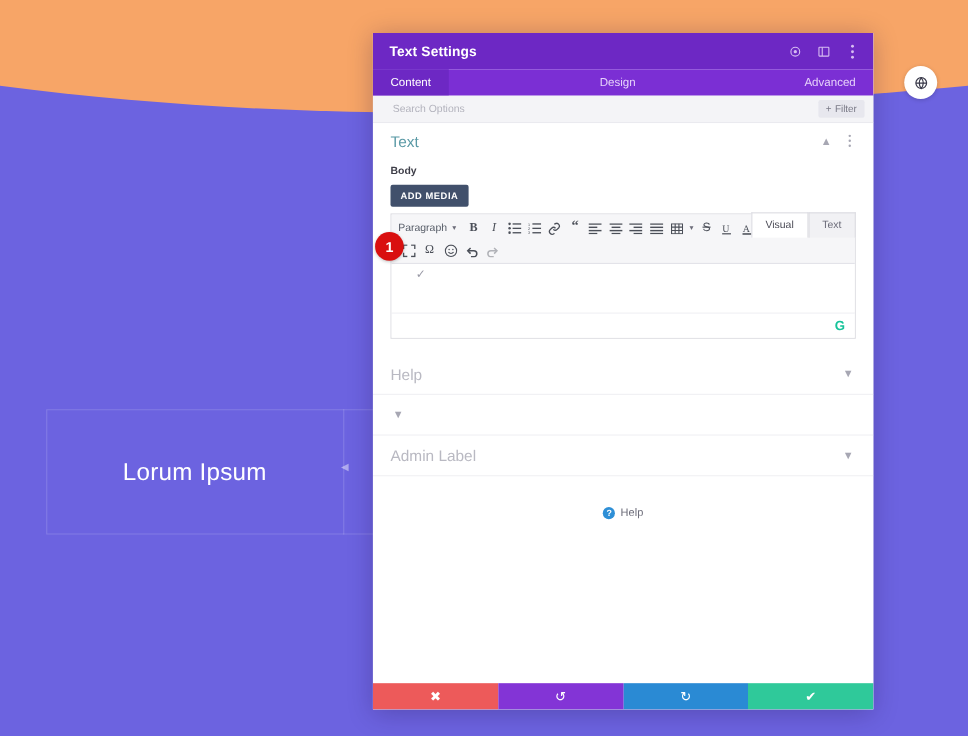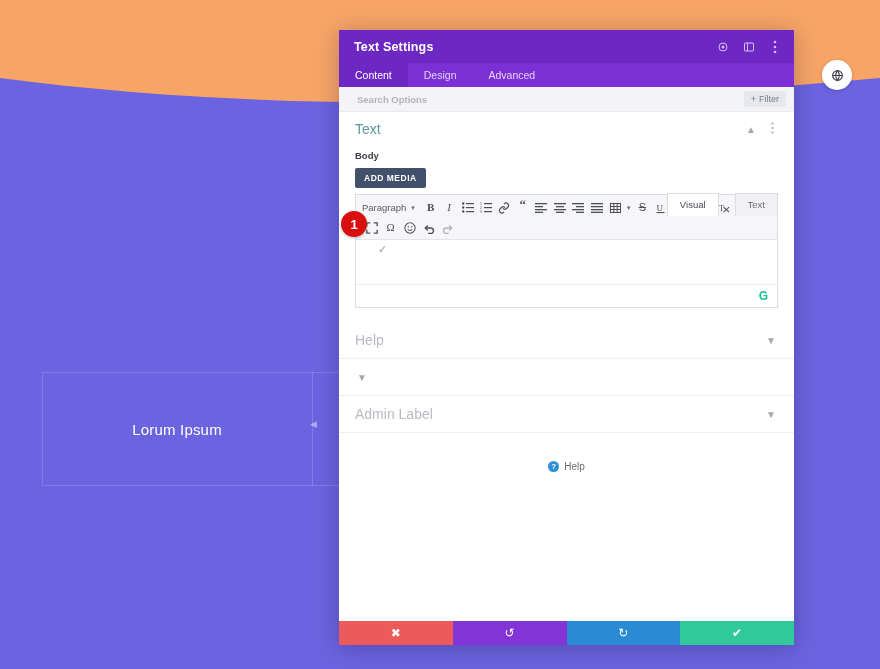--- a/index.html
+++ b/index.html
@@ -20,21 +20,21 @@
     border-right:none;
     box-sizing:border-box;
   }
   .hero-col-divider{
     position:absolute;left:312px;top:372px;width:1px;height:114px;
     background:rgba(255,255,255,.16);
   }
   .hero-text{
     position:absolute;left:42px;top:372px;width:270px;height:114px;
     display:flex;align-items:center;justify-content:center;
-    color:#ffffff;font-size:15px;letter-spacing:.2px;
+    color:#ffffff;font-size:22px;letter-spacing:.2px;
   }
   .hero-caret{
     position:absolute;left:310px;top:419px;color:rgba(255,255,255,.45);font-size:9px;
   }
 
   
   .round-fab{
     position:absolute;left:822px;top:60px;width:30px;height:30px;border-radius:50%;
     background:#ffffff;box-shadow:0 1px 4px rgba(0,0,0,.18);
     display:flex;align-items:center;justify-content:center;
@@ -56,35 +56,35 @@
   .modal-title{
     color:#ffffff;font-size:12.5px;font-weight:bold;letter-spacing:.15px;flex:1;
   }
   .tb-icons{display:flex;align-items:center;gap:12px;}
   .tb-icon{
     width:14px;height:14px;display:flex;align-items:center;justify-content:center;
     color:#d7bdf2;cursor:pointer;
   }
 
   .modal-tabs{
-    height:24px;flex:0 0 24px;background:#7b2fd4;display:flex;align-items:stretch;
+    height:24px;flex:0 0 24px;background:#7b2fd4;display:flex;align-items:stretch;justify-content:space-between;
   }
   .modal-tab{
     display:flex;align-items:center;padding:0 16px;
     color:#e6d2fb;font-size:10.5px;cursor:pointer;
   }
   .modal-tab.active{background:#6d28c4;color:#ffffff;}
 
   .search-row{
     flex:0 0 24px;height:24px;background:#f4f4f7;border-bottom:1px solid #e9e9ee;
     display:flex;align-items:center;padding:0 8px 0 16px;
   }
   .search-input{
     flex:1;border:none;outline:none;background:transparent;
-    font-family:"Liberation Sans", sans-serif;font-size:9.5px;color:#4a4a55;font-weight:bold;
+    font-family:"Liberation Sans", sans-serif;font-size:9.5px;color:#4a4a55;
   }
   .search-input::placeholder{color:#b3b3bd;}
   .filter-btn{
     background:#e7e7ee;border:none;border-radius:2px;
     font-family:"Liberation Sans", sans-serif;font-size:9px;color:#7b7b88;
     padding:3px 7px;display:flex;align-items:center;gap:3px;cursor:pointer;
   }
 
   .modal-body{flex:1;overflow:hidden;background:#ffffff;position:relative;}
 
@@ -107,21 +107,21 @@
 
   .add-media{
     margin:7px 0 0 16px;background:#41506b;color:#ffffff;border:none;
     font-family:"Liberation Sans", sans-serif;font-size:8.5px;font-weight:bold;
     letter-spacing:.5px;padding:5px 9px;border-radius:2px;cursor:pointer;
   }
 
   .editor-wrap{margin:6px 16px 0 16px;position:relative;}
 
   .vt-tabs{
-    position:absolute;right:0;top:-1px;display:flex;gap:16px;z-index:3;justify-content:space-between;
+    position:absolute;right:0;top:-1px;display:flex;gap:0;z-index:3;justify-content:space-between;
   }
   .vt-tab{
     font-size:9.5px;color:#6b6b78;padding:5px 12px 6px;
     background:#f1f1f4;border:1px solid #dcdce2;border-bottom:none;cursor:pointer;
   }
   .vt-tab.active{background:#ffffff;color:#4a4a55;border-color:#dcdce2;}
 
   .editor-box{border:1px solid #dcdce2;background:#ffffff;}
 
   .ed-toolbar{

